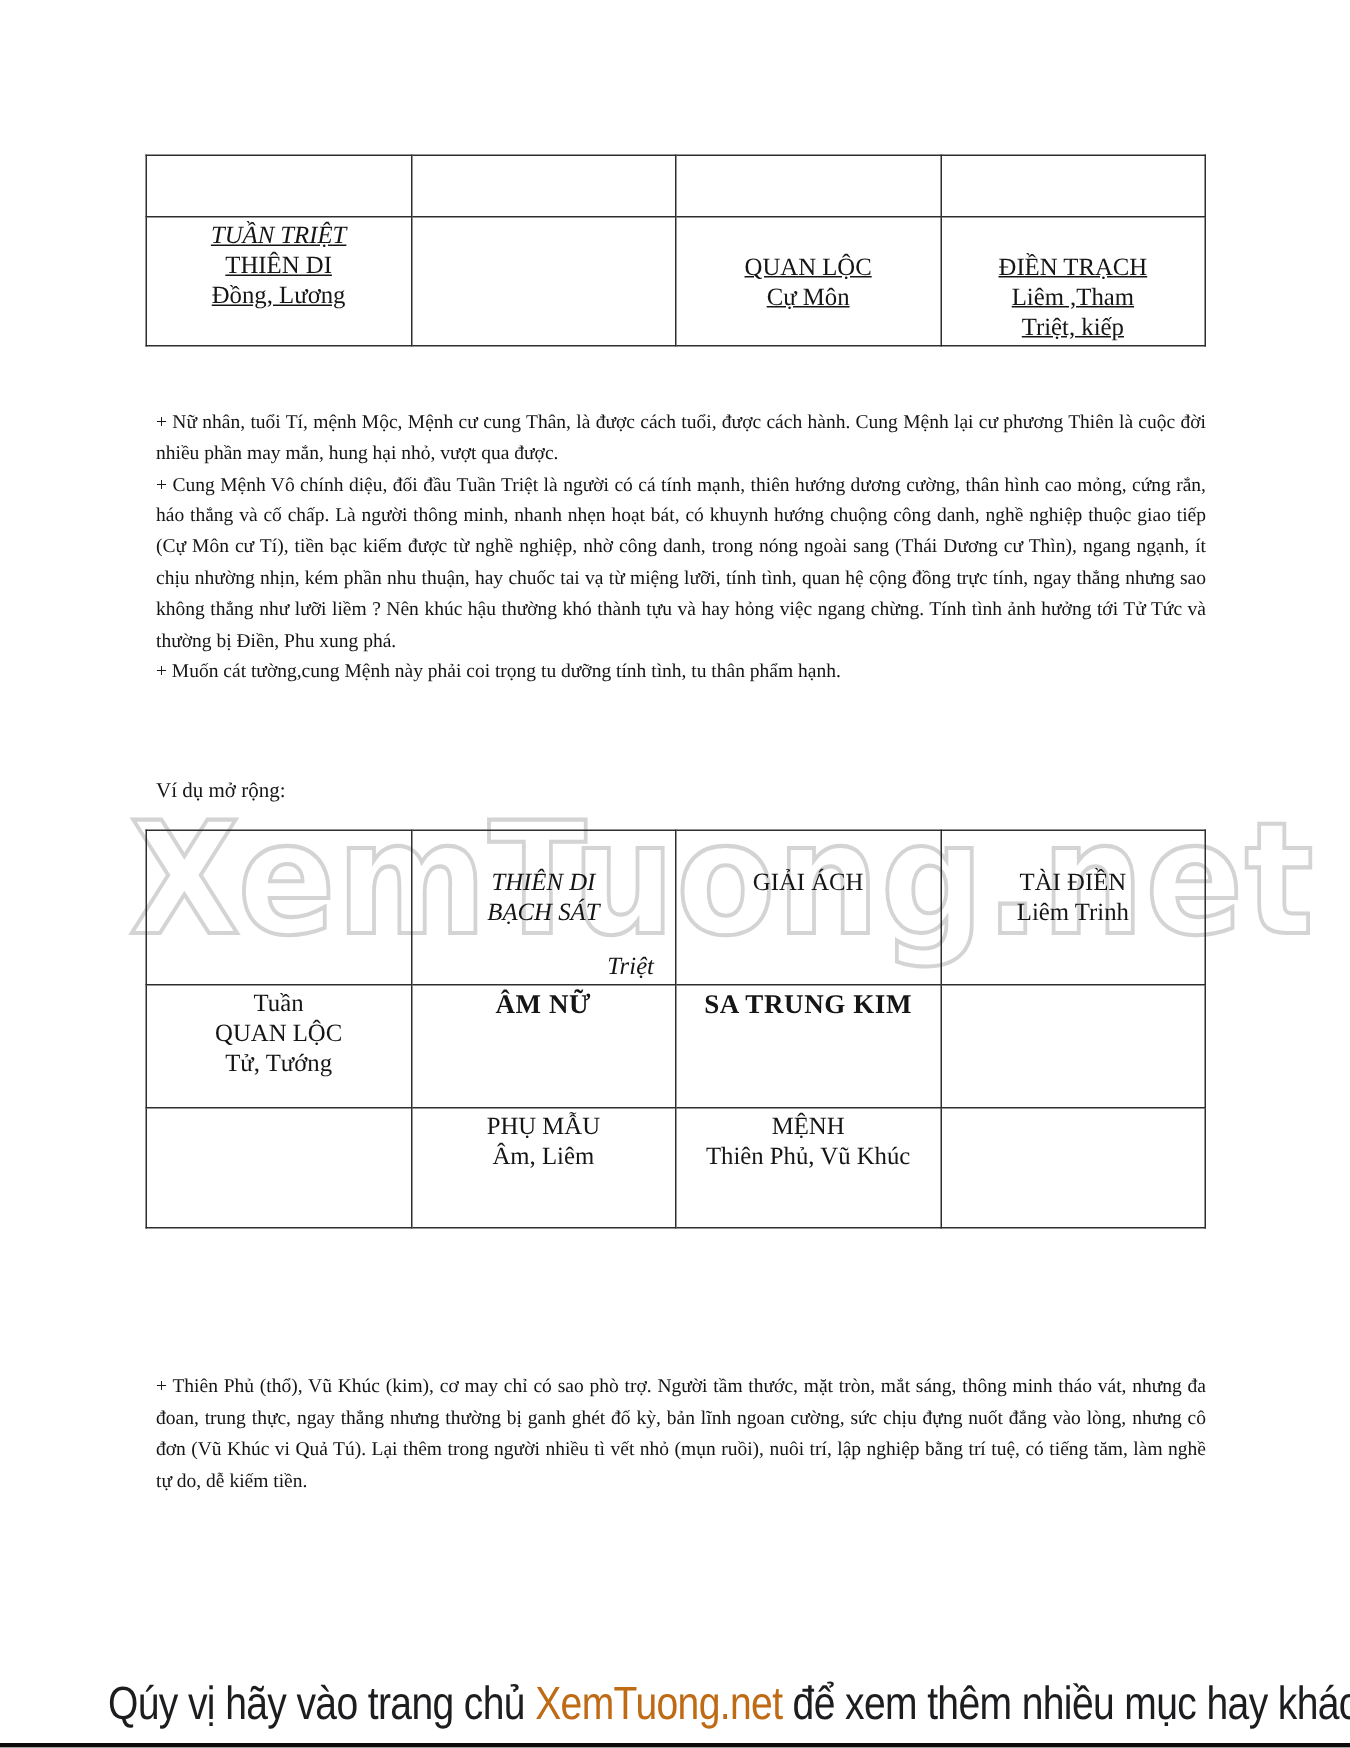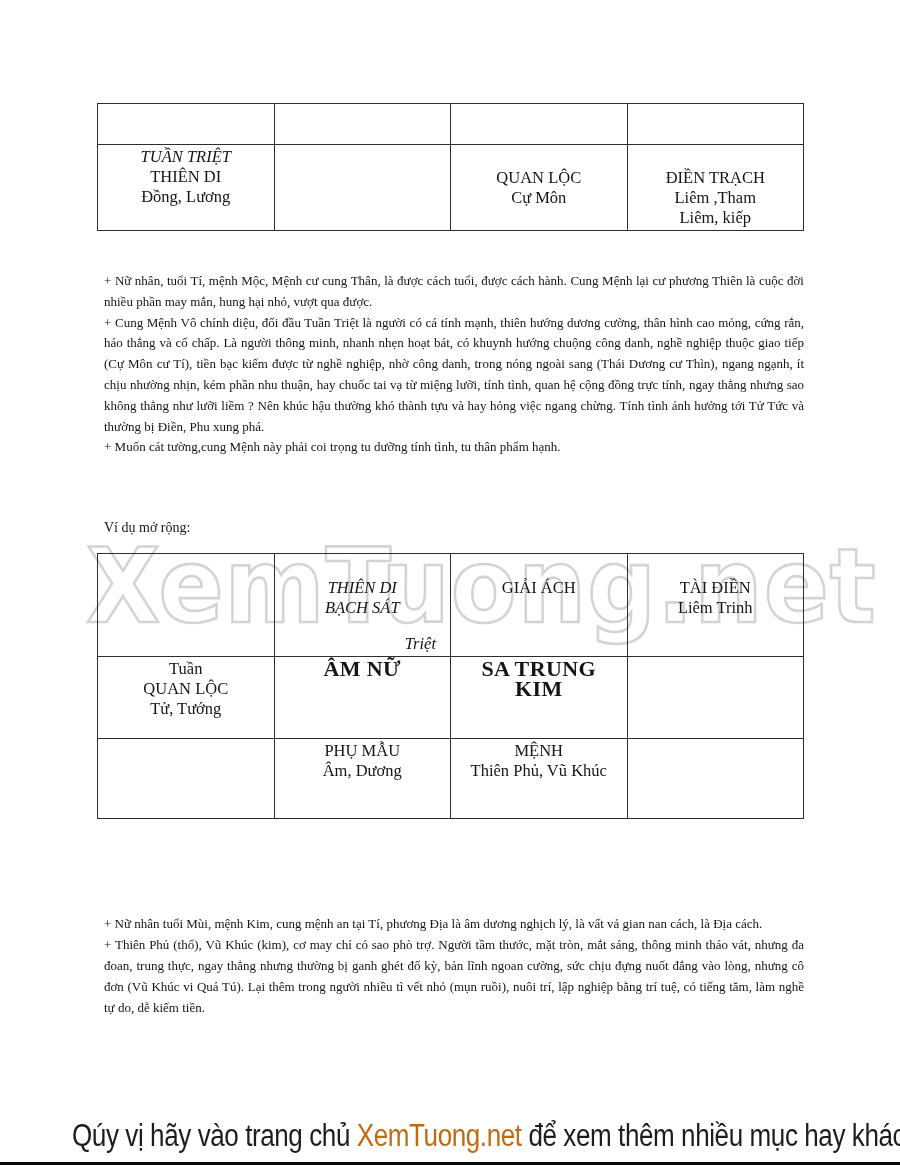--- a/index.html
+++ b/index.html
@@ -44,32 +44,32 @@
     text-align: center;
   }
   table.grid td {
     border: 1.6px solid #2e2e2e;
     vertical-align: top;
     padding: 2px 4px;
     background: transparent;
   }
   .tbl-top { top: 103px; }
   .tbl-top tr.r1 td { height: 41px; }
-  .tbl-top tr.r2 td { height: 82px; }
+  .tbl-top tr.r2 td { height: 82px; text-decoration: underline; }
   .tbl-ex  { top: 553px; }
   .tbl-ex tr.r1 td { height: 93px; }
   .tbl-ex tr.r2 td { height: 82px; }
   .tbl-ex tr.r3 td { height: 82px; }
   .tbl-ex tr.r4 td { height: 80px; }
 
   .ital { font-style: italic; }
   .pad1 { padding-top: 23px !important; }
   .pad2 { padding-top: 24px !important; }
   td.vmid { vertical-align: middle; }
-  .boldcell { font-weight: bold; font-size: 22px; letter-spacing: 0.4px; }
+  .boldcell { font-weight: bold; font-size: 18px; letter-spacing: 0.4px; }
   .triet-line { text-align: right; padding-right: 10px; margin-top: 16px; }
 
   
   .paras {
     position: absolute;
     left: 104px; width: 700px;
     z-index: 1;
     font-size: 13px;
     line-height: 20.8px;
     text-align: justify;
@@ -132,21 +132,21 @@
         <div>Đồng, Lương</div>
       </td>
       <td></td>
       <td class="pad1">
         <div>QUAN LỘC</div>
         <div>Cự Môn</div>
       </td>
       <td class="pad1">
         <div>ĐIỀN TRẠCH</div>
         <div>Liêm ,Tham</div>
-        <div>Liêm, kiếp</div>
+        <div>Triệt, kiếp</div>
       </td>
     </tr>
   </tbody>
     </table>
 
   <div class="paras paras-top">
     <p>+  Nữ nhân, tuổi Tí, mệnh Mộc, Mệnh cư cung Thân, là được cách tuổi, được cách hành. Cung Mệnh lại cư phương Thiên là cuộc đời nhiều phần may mắn, hung hại nhỏ, vượt qua được.</p>
     <p>+  Cung Mệnh Vô chính diệu, đối đầu Tuần Triệt là người có cá tính mạnh, thiên hướng dương cường, thân hình cao mỏng, cứng rắn, háo thắng và cố chấp. Là người thông minh, nhanh nhẹn hoạt bát, có khuynh hướng chuộng công danh, nghề nghiệp thuộc giao tiếp (Cự Môn cư Tí), tiền bạc kiếm được từ nghề nghiệp, nhờ công danh, trong nóng ngoài sang (Thái Dương cư Thìn), ngang ngạnh, ít chịu nhường nhịn, kém phần nhu thuận, hay chuốc tai vạ từ miệng lưỡi, tính tình, quan hệ cộng đồng trực tính, ngay thẳng nhưng sao không thẳng như lưỡi liềm ? Nên khúc hậu thường khó thành tựu và hay hỏng việc ngang chừng. Tính tình ảnh hưởng tới Tử Tức và thường bị Điền, Phu xung phá.</p>
     <p>+ Muốn cát tường,cung Mệnh này phải coi trọng tu dưỡng tính tình, tu thân phẩm hạnh.</p>
   </div>
@@ -177,33 +177,32 @@
         <div>Tử, Tướng</div>
       </td>
       <td class="vmid boldcell">ÂM NỮ</td>
       <td class="vmid boldcell">SA TRUNG KIM</td>
       <td></td>
     </tr>
     <tr class="r4">
       <td></td>
       <td class="vmid">
         <div>PHỤ MẪU</div>
-        <div>Âm, Dương</div>
+        <div>Âm, Liêm</div>
       </td>
       <td class="vmid">
         <div>MỆNH</div>
         <div>Thiên Phủ, Vũ Khúc</div>
       </td>
       <td></td>
     </tr>
   </tbody>
     </table>
 
   <div class="paras paras-bottom">
-    <p>+  Nữ nhân tuổi Mùi, mệnh Kim, cung mệnh an tại Tí, phương Địa là âm dương nghịch lý, là vất vả gian nan cách, là Địa cách.</p>
     <p>+  Thiên Phủ (thổ), Vũ Khúc (kim), cơ may chỉ có sao phò trợ. Người tầm thước, mặt tròn, mắt sáng, thông minh tháo vát, nhưng đa đoan, trung thực, ngay thẳng nhưng thường bị ganh ghét đố kỳ, bản lĩnh ngoan cường, sức chịu đựng nuốt đắng vào lòng, nhưng cô đơn (Vũ Khúc vi Quả Tú). Lại thêm trong người nhiều tì vết nhỏ (mụn ruồi), nuôi trí, lập nghiệp bằng trí tuệ, có tiếng tăm, làm nghề tự do, dễ kiếm tiền.</p>
   </div>
 
   <div class="footer"><span>Qúy vị hãy vào trang chủ </span><span class="site-link">XemTuong.net</span><span> để xem thêm nhiều mục hay khác</span></div>
 
   <div class="bottom-edge"></div>
 
 </div>
 
 </body></html>

